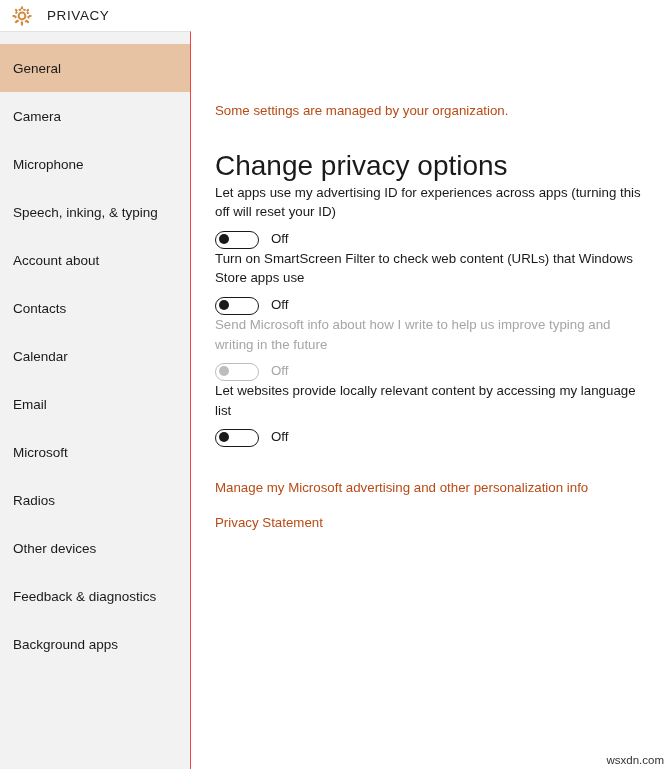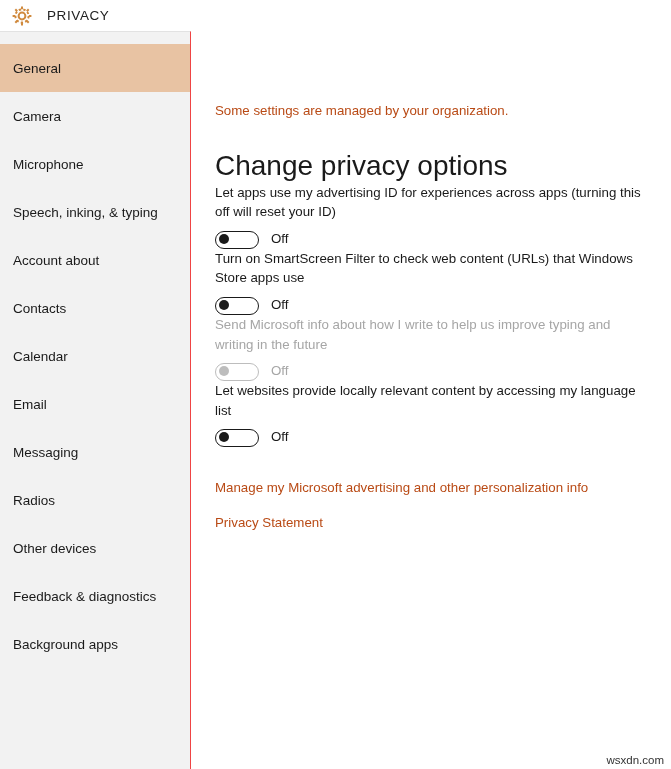--- a/index.html
+++ b/index.html
@@ -198,21 +198,21 @@
       <div class="nav-item">
         <span>Contacts</span>
       </div>
       <div class="nav-item">
         <span>Calendar</span>
       </div>
       <div class="nav-item">
         <span>Email</span>
       </div>
       <div class="nav-item">
-        <span>Messaging</span>
+        <span>Microsoft</span>
       </div>
       <div class="nav-item">
         <span>Radios</span>
       </div>
       <div class="nav-item">
         <span>Other devices</span>
       </div>
       <div class="nav-item">
         <span>Feedback &amp; diagnostics</span>
       </div>

